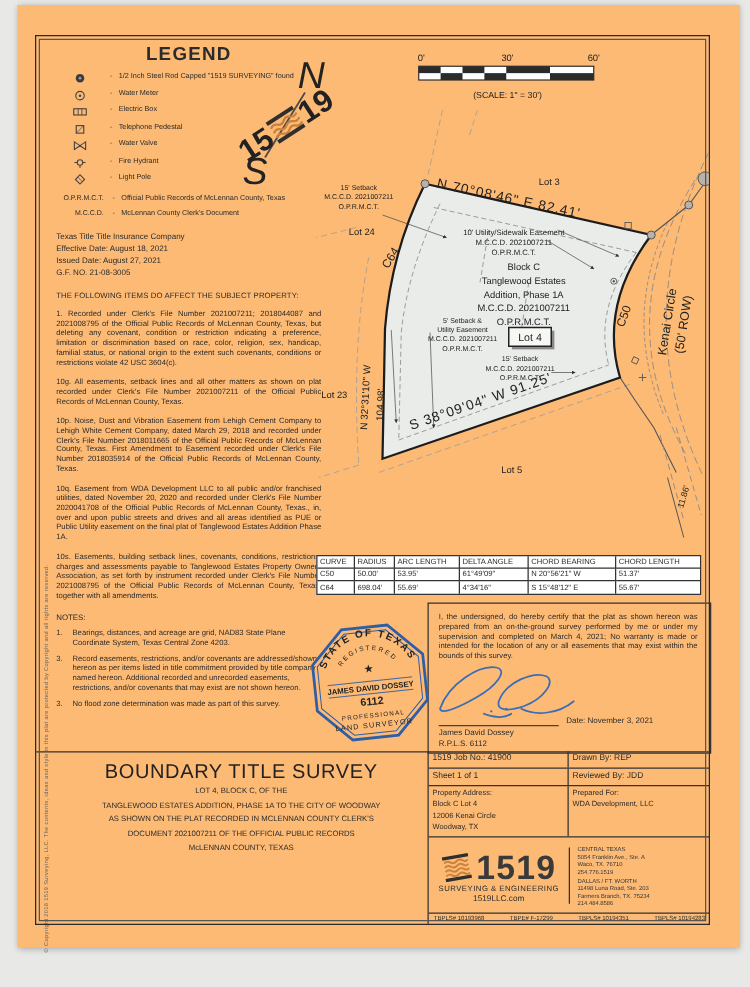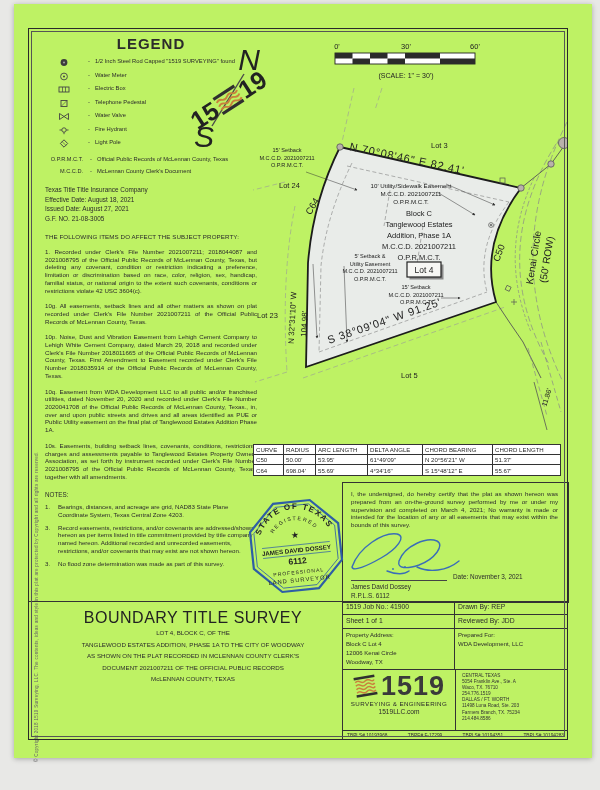--- a/index.html
+++ b/index.html
@@ -1,19 +1,19 @@
 <!DOCTYPE html>
 <html><head>
 <meta charset="utf-8">
 <style>
   html,body{margin:0;padding:0;}
   body{width:600px;height:790px;background:#e8e8e6;position:relative;overflow:hidden;
        font-family:"Liberation Sans",sans-serif;color:#2b2b2b;}
   .abs{position:absolute;}
-  #paper{left:14px;top:4px;width:578px;height:754px;background:#bef264;
+  #paper{left:14px;top:4px;width:578px;height:754px;background:#fdba74;
          box-shadow:0 1px 5px rgba(0,0,0,.28);}
   #frame{left:14px;top:24px;width:538px;height:710px;border:1.6px solid #2a2a2a;}
   #frame::after{content:"";position:absolute;inset:2px;border:.5px solid #555;pointer-events:none;}
   
   #leftcol{left:16px;top:6px;width:212px;}
   .legend-title{text-align:center;font-size:15px;font-weight:bold;letter-spacing:1px;margin-bottom:6px;}
   .lrow{display:flex;align-items:flex-start;margin-bottom:4.5px;font-size:5.8px;line-height:7.2px;}
   .lsym{width:38px;display:flex;justify-content:center;align-items:center;height:9px;}
   .ldash{width:12px;text-align:center;color:#444;}
   .llab{flex:1;}
@@ -44,21 +44,21 @@
   .tb-title{font-size:16px;letter-spacing:.5px;color:#222;}
   .tb-sub{font-size:6.2px;line-height:11.5px;}
   .tb-sub:first-of-type{margin-top:8px;}
   
   #jobtbl{left:313px;top:572px;width:225px;height:138px;border-left:1px solid #333;font-size:6.8px;}
   .jrow{display:flex;border-bottom:.8px solid #333;}
   .jcell{padding:2px 3px;box-sizing:border-box;}
   .jl{width:112px;border-right:.8px solid #333;}
   .jr{flex:1;}
   .addr{font-size:6px;line-height:9px;}
-  .logorow{height:60px;border-bottom:.8px solid #333;display:flex;}
+  .logorow{height:60px;border-bottom:.8px solid #333;display:flex;align-items:center;}
   .logocell{width:112px;border-right:.8px solid #333;text-align:center;padding-top:3px;}
   .logoline{display:flex;align-items:center;justify-content:center;gap:2px;}
   .logo1519{font-size:27px;font-weight:bold;color:#3a3a3a;letter-spacing:1px;line-height:26px;}
   .tag1{font-size:6.2px;letter-spacing:.4px;margin-top:1px;}
   .tag2{font-size:6.6px;margin-top:1px;}
   .offices{flex:1;padding:3px 0 0 6px;font-size:4.7px;line-height:6.1px;color:#333;}
   .tbplsrow{display:flex;justify-content:space-between;padding:2px 4px;font-size:4.8px;}
   
   #copyrightside{left:20px;top:758px;width:470px;font-size:4.5px;color:#666;letter-spacing:.3px;
                  transform:rotate(-90deg);transform-origin:0 0;white-space:nowrap;}

